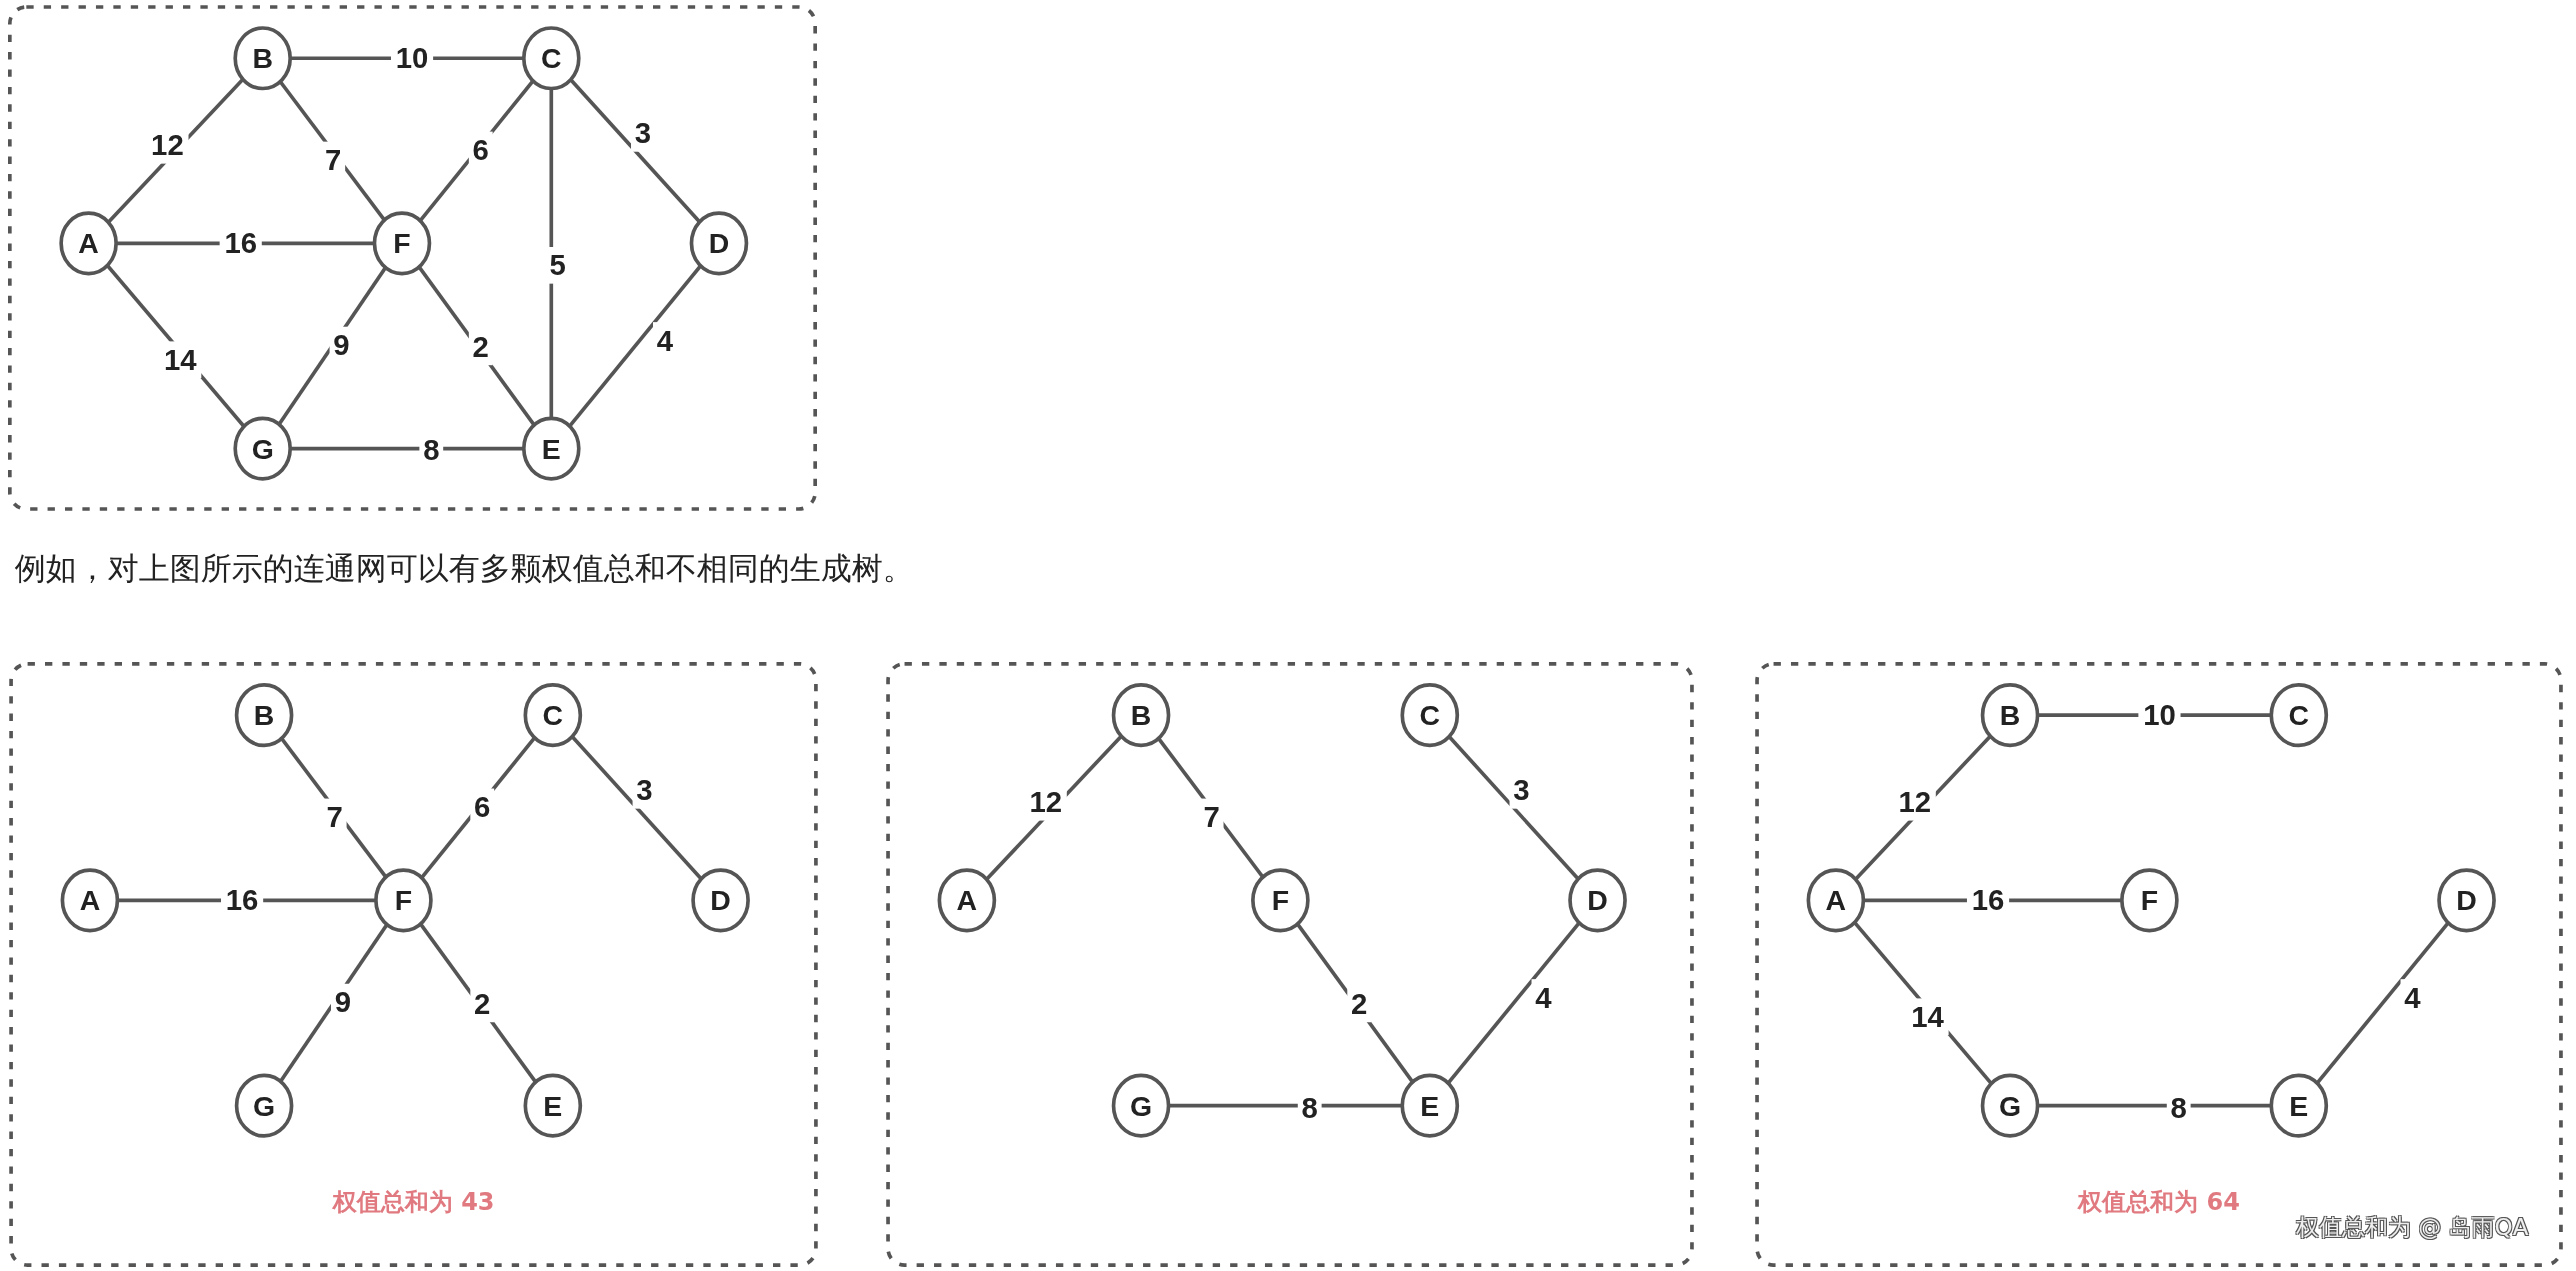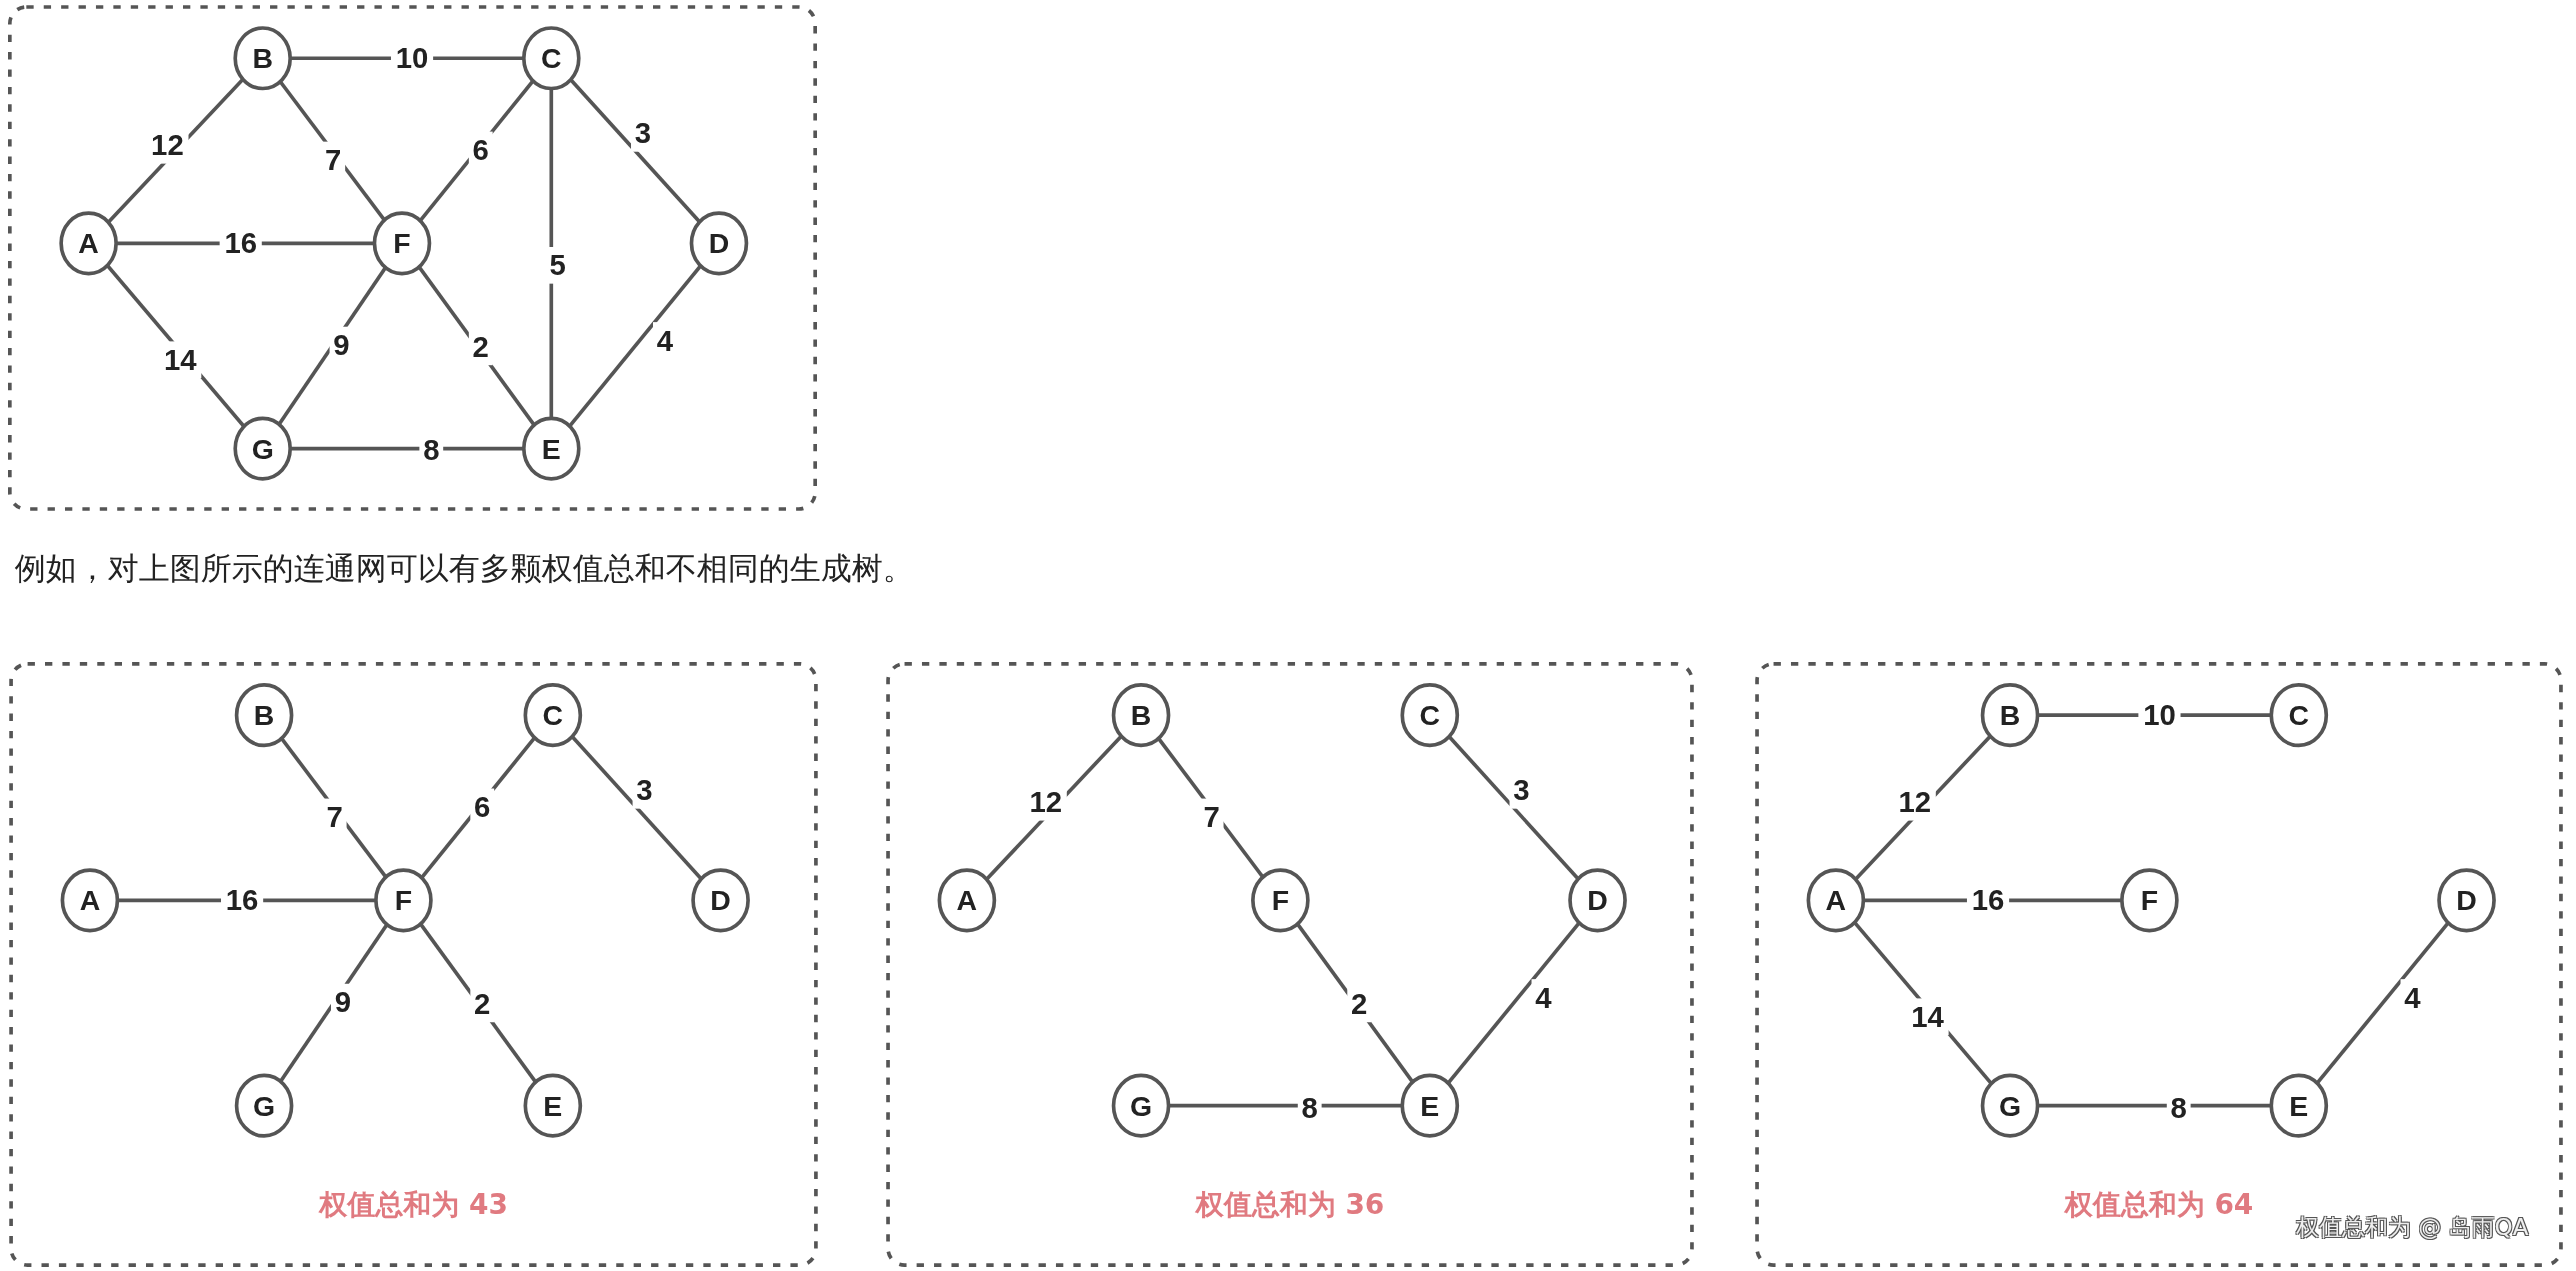--- a/index.html
+++ b/index.html
@@ -3,21 +3,21 @@
 <meta charset="utf-8">
 <style>
   html, body { margin:0; padding:0; background:#ffffff; }
   body { width:2576px; height:1271px; position:relative; overflow:hidden;
          font-family:"Liberation Sans","DejaVu Sans",sans-serif; }
   .panel { position:absolute; }
   .panel svg { position:absolute; left:0; top:0; overflow:visible; }
   .intro { position:absolute; left:14.7px; top:548px; font-size:31px; font-weight:normal;
            color:#222222; font-family:"DejaVu Sans",sans-serif; letter-spacing:0px; white-space:nowrap; }
   .caption { position:absolute; left:0; width:100%; text-align:center; top:524px;
-             font-size:28px; font-weight:bold; font-family:"DejaVu Sans",sans-serif; }
+             font-size:24px; font-weight:bold; font-family:"DejaVu Sans",sans-serif; }
   .watermark { position:absolute; left:2296px; top:1212px; font-size:23px; color:#eeeeee;
                font-family:"DejaVu Sans",sans-serif; white-space:nowrap;
                text-shadow: 0.9px 0.9px 0 #555, -0.9px -0.9px 0 #555, 0.9px -0.9px 0 #555, -0.9px 0.9px 0 #555; }
 </style>
 </head>
 <body>
 
 <div id="panels">
     <div class="panel" style="left: 8.3px; top: 4.6px; width: 809px; height: 506px;">
       <svg width="809" height="506" viewBox="0 0 883 552">
@@ -183,21 +183,20 @@
         </g>
         <g>
           <ellipse cx="430" cy="260" rx="30" ry="33" fill="#ffffff" stroke="#555555" stroke-width="4"></ellipse>
           <text x="430" y="271" text-anchor="middle" font-size="31" font-weight="bold" fill="#222222" font-family="&quot;Liberation Sans&quot;, sans-serif">F</text>
         </g>
         <g>
           <ellipse cx="278" cy="484" rx="30" ry="33" fill="#ffffff" stroke="#555555" stroke-width="4"></ellipse>
           <text x="278" y="495" text-anchor="middle" font-size="31" font-weight="bold" fill="#222222" font-family="&quot;Liberation Sans&quot;, sans-serif">G</text>
         </g>
       </svg>
-      <div class="caption" style="color: rgb(224, 122, 128);">权值总和为 36</div>
     </div>
     <div class="panel" style="left: 1755px; top: 662px; width: 808px; height: 605px;">
       <svg width="808" height="605" viewBox="0 0 881 660">
         <rect x="2" y="2" width="877" height="656" rx="18" ry="18" fill="none" stroke="#555555" stroke-width="4" stroke-dasharray="8 11"></rect>
         <line x1="278" y1="58" x2="593" y2="58" stroke="#555555" stroke-width="4"></line>
         <line x1="88" y1="260" x2="278" y2="58" stroke="#555555" stroke-width="4"></line>
         <line x1="88" y1="260" x2="430" y2="260" stroke="#555555" stroke-width="4"></line>
         <line x1="88" y1="260" x2="278" y2="484" stroke="#555555" stroke-width="4"></line>
         <line x1="593" y1="484" x2="278" y2="484" stroke="#555555" stroke-width="4"></line>
         <line x1="776" y1="260" x2="593" y2="484" stroke="#555555" stroke-width="4"></line>

